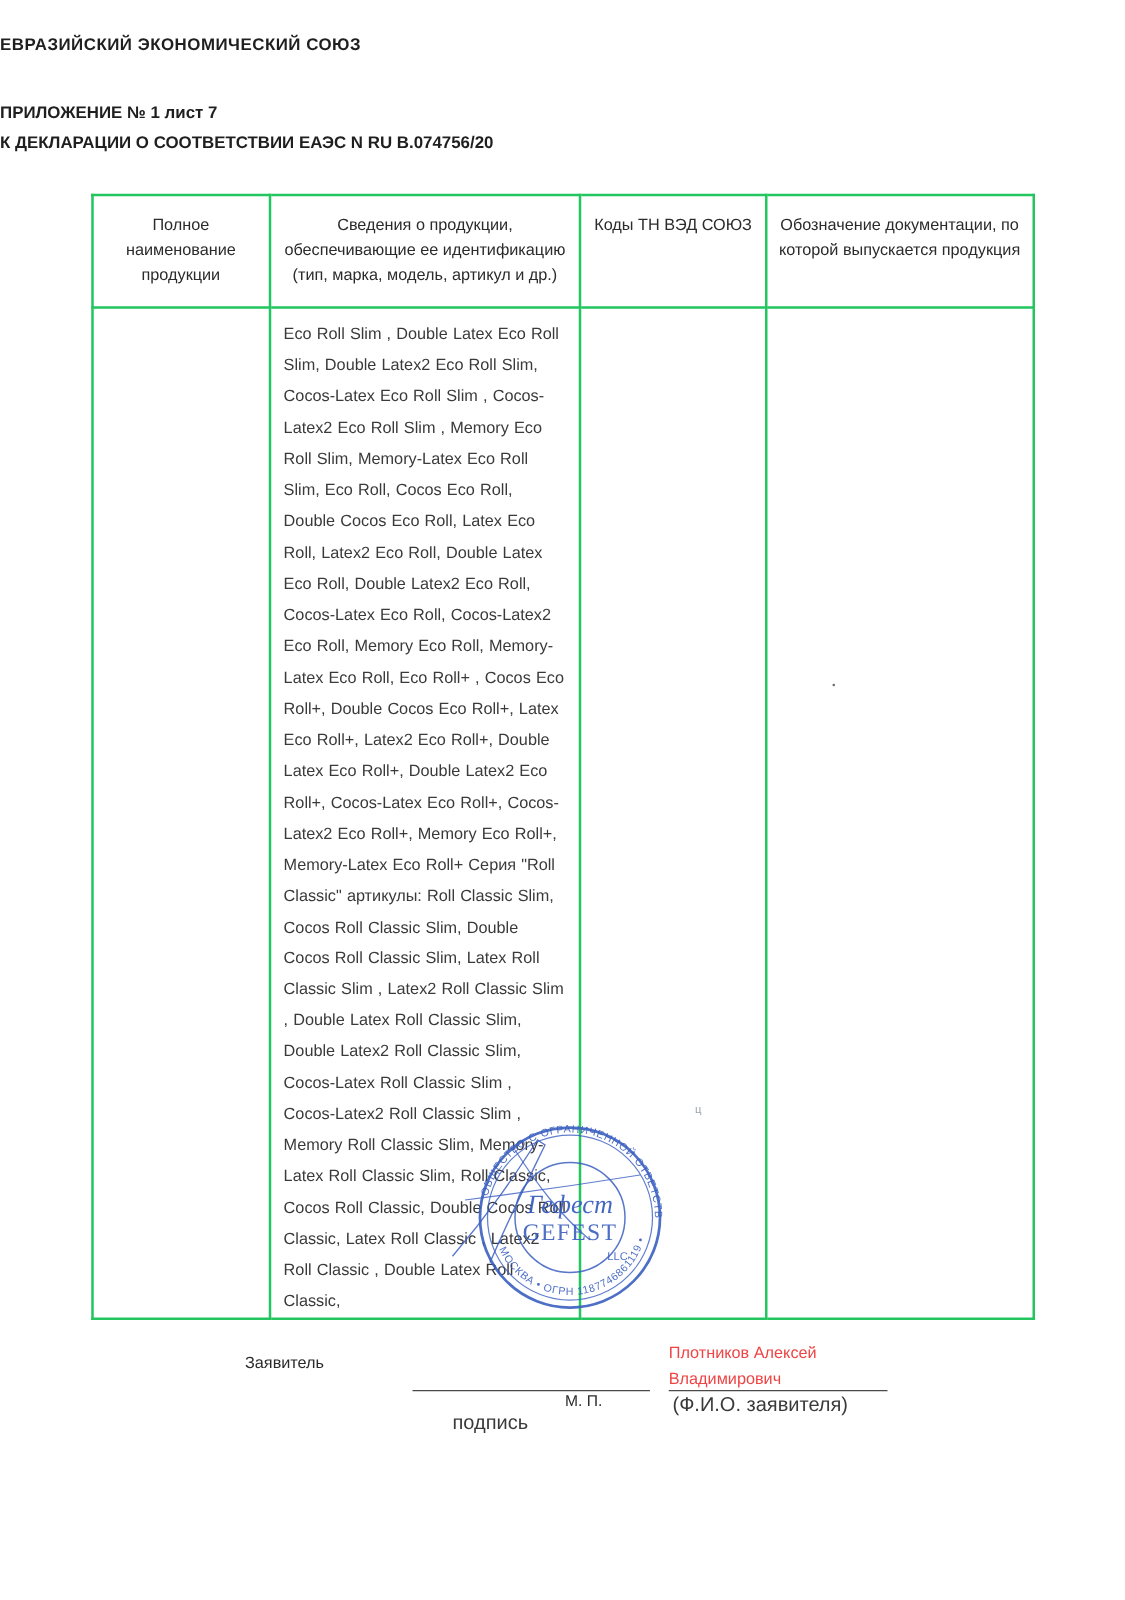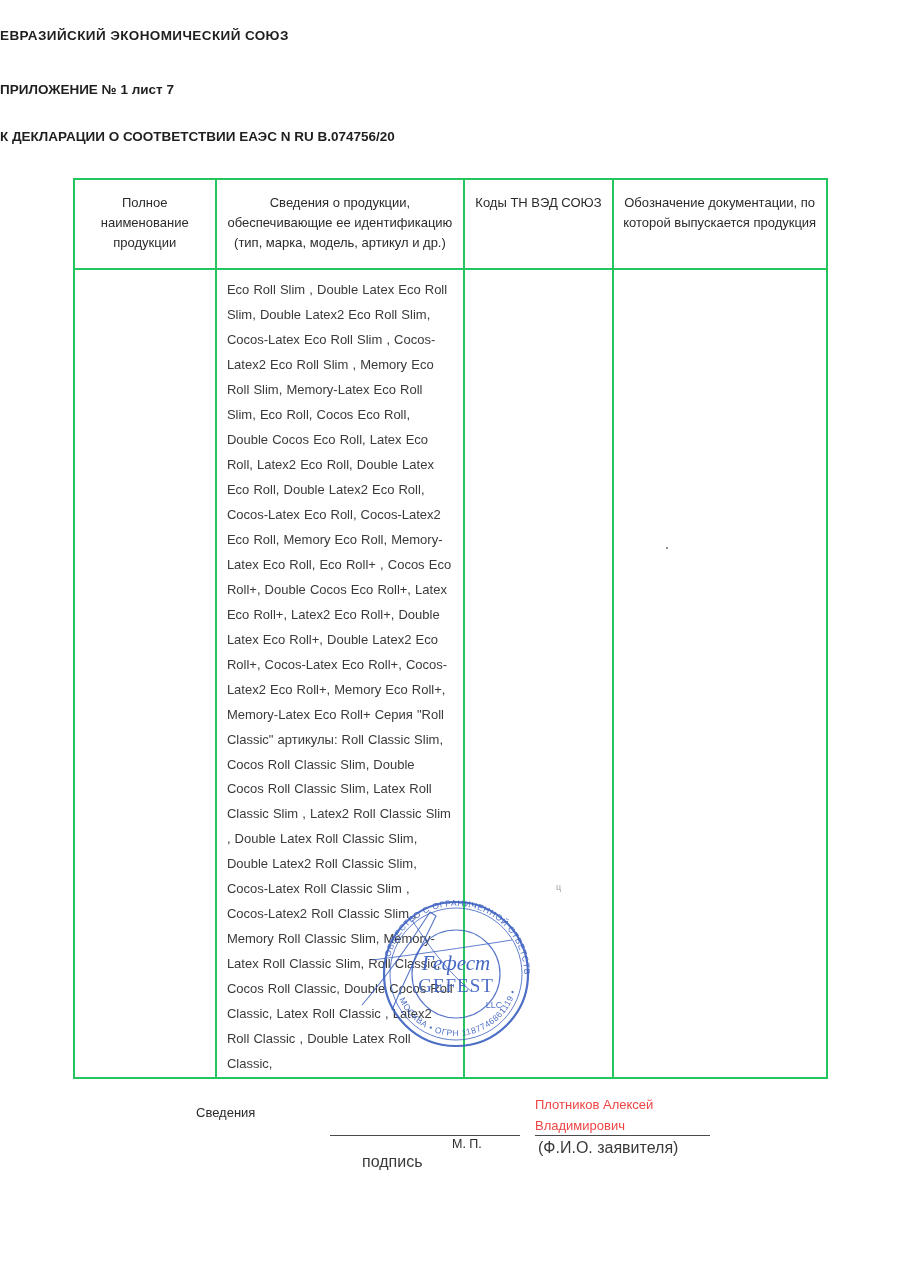--- a/index.html
+++ b/index.html
@@ -32,21 +32,21 @@
   }
   .header .line2 {
     font-size: 13.5px;
     font-weight: bold;
     margin-top: 39px;
     color: #1f1f1f;
   }
   .header .line3 {
     font-size: 13.5px;
     font-weight: bold;
-    margin-top: 32px;
+    margin-top: 9px;
     color: #1f1f1f;
   }
   table.main-table {
     border-collapse: collapse;
     margin: 34px auto 0 auto;
     width: 755px;
     table-layout: fixed;
   }
   table.main-table td {
     border: 2px solid #22c55e;
@@ -218,21 +218,21 @@
           <div class="products-text"></div>
         </td>
       </tr>
     </tbody>
   </table>
 
   <div class="dot-mark"></div>
   <div class="smudge">ц</div>
 
   <div class="footer">
-    <div class="applicant-label">Сведения</div>
+    <div class="applicant-label">Заявитель</div>
     <div class="sig-line"></div>
     <div class="sig-caption">подпись</div>
     <div class="mp">М. П.</div>
     <div class="name-line"></div>
     <div class="applicant-name">Плотников Алексей Владимирович</div>
     <div class="name-caption">(Ф.И.О. заявителя)</div>
   </div>
 
   <div class="signature-scrawl">
     <svg width="200" height="120" viewBox="0 0 200 120">

